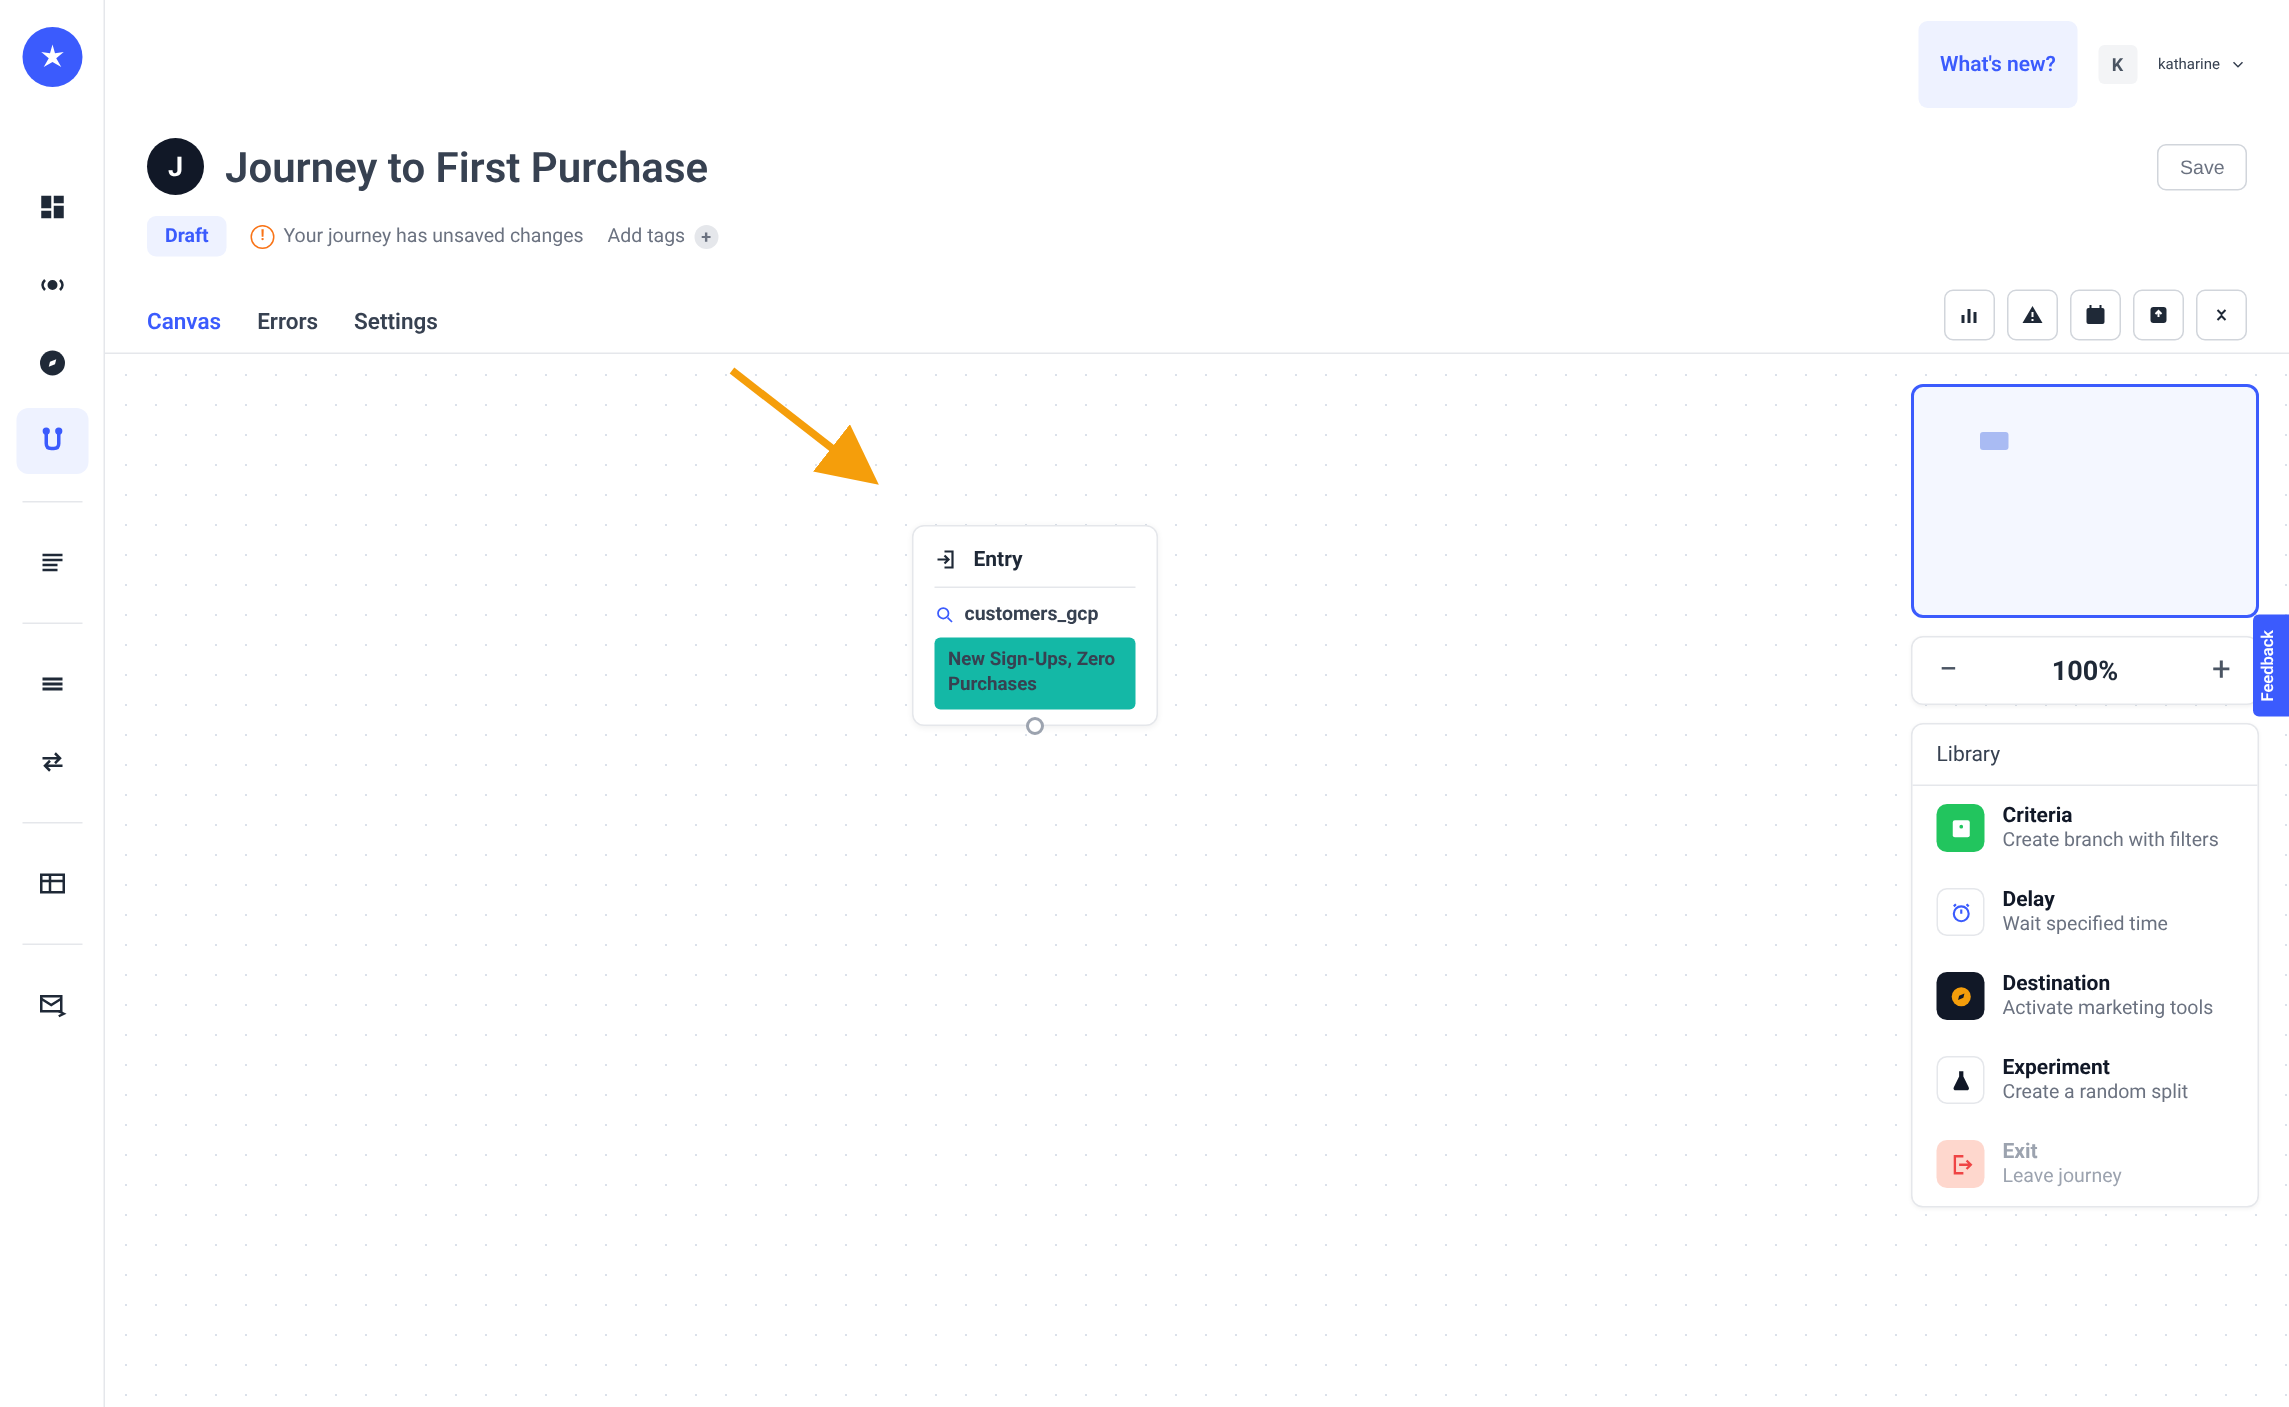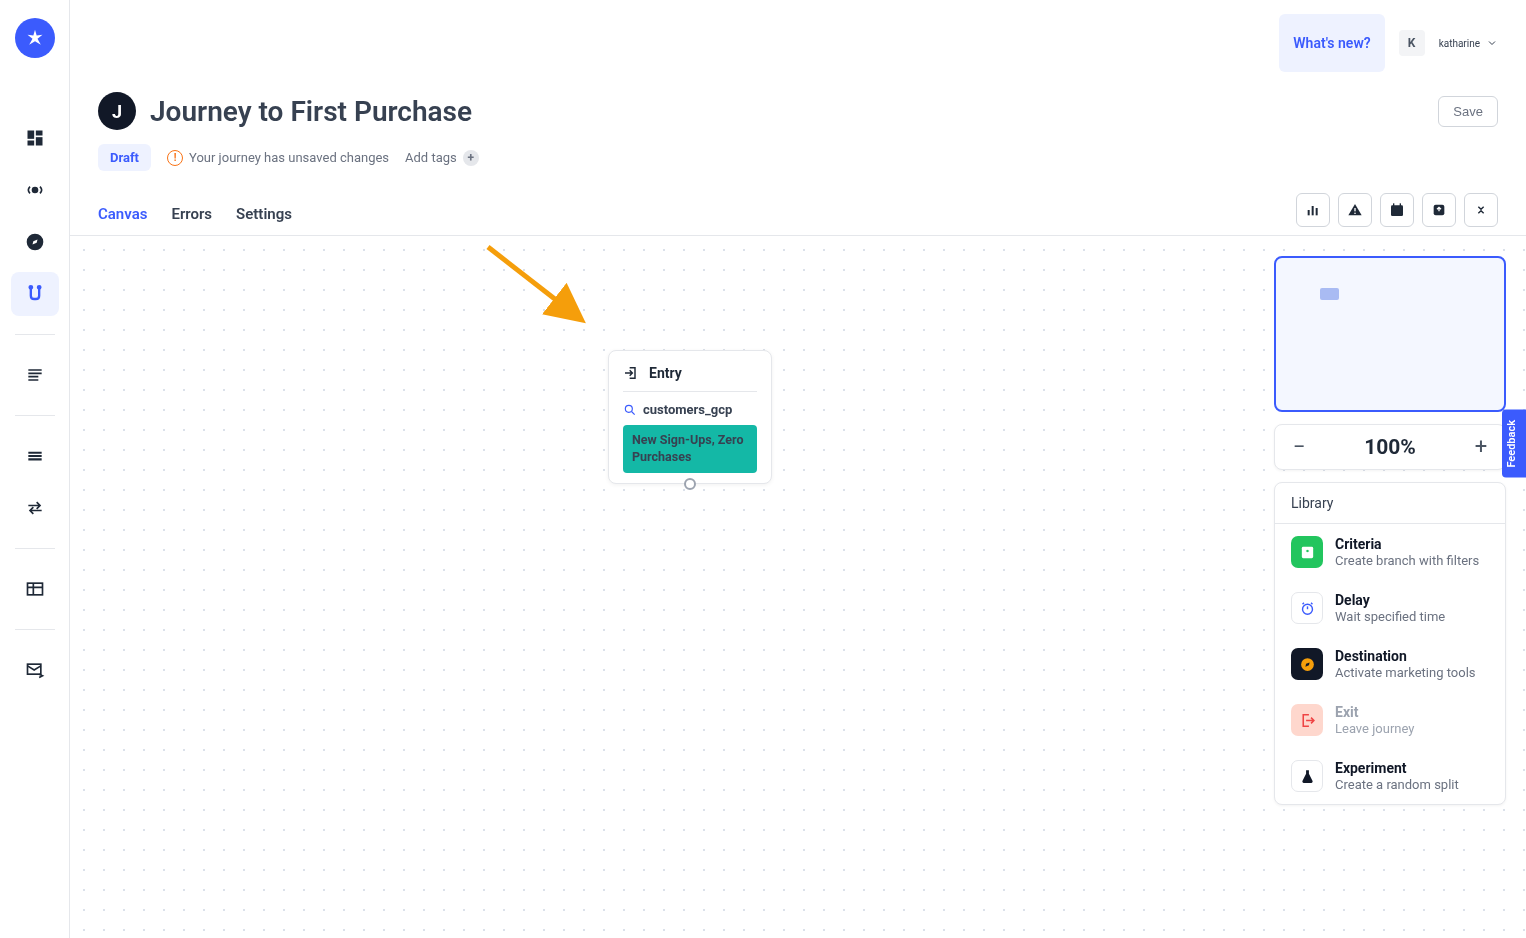--- a/index.html
+++ b/index.html
@@ -51,21 +51,21 @@
 .entry-sub { display: flex; align-items: center; gap: 6px; font-weight: 700; font-size: 13px; color: #374151; padding: 10px 0 8px 0; }
 .entry-sub svg { color: #3b5bfd; }
 .entry-chip { background: #14b8a6; border-radius: 4px; padding: 7px 9px; font-weight: 700; font-size: 12.5px; color: #374151; line-height: 1.35; }
 .node-handle { position: absolute; left: 50%; bottom: -7px; transform: translateX(-50%); width: 12px; height: 12px; border-radius: 50%; background: #fff; border: 2px solid #9ca3af; }
 
 .sidepanel { position: absolute; right: 20px; top: 20px; width: 232px; display: flex; flex-direction: column; gap: 12px; }
 .minimap { height: 156px; border: 2px solid #3b5bfd; border-radius: 8px; background: #f4f7ff; position: relative; }
 .minimap-dot { position: absolute; left: 44px; top: 30px; width: 19px; height: 12px; background: #a9bbf3; border-radius: 2px; }
 .zoom-bar { background: #fff; border: 1px solid #e5e7eb; border-radius: 8px; display: flex; align-items: center; justify-content: space-between; padding: 8px 14px; height: 46px; box-shadow: 0 1px 3px rgba(0,0,0,0.05); }
 .zoom-btn { font-size: 22px; color: #4b5563; cursor: pointer; width: 20px; text-align: center; line-height: 1; }
-.zoom-val { font-weight: 700; font-size: 21px; }
+.zoom-val { font-weight: 700; font-size: 18px; }
 .library { background: #fff; border: 1px solid #e5e7eb; border-radius: 8px; box-shadow: 0 1px 3px rgba(0,0,0,0.05); }
 .library-head { padding: 12px 16px; font-size: 14px; color: #374151; border-bottom: 1px solid #e5e7eb; }
 .lib-item { display: flex; gap: 12px; padding: 12px 16px; cursor: grab; align-items: flex-end; }
 .lib-icon { width: 32px; height: 32px; border-radius: 7px; display: flex; align-items: center; justify-content: center; flex-shrink: 0; color: #fff; }
 .lib-icon svg { width: 17px; height: 17px; }
 .lib-text .t { font-weight: 700; font-size: 14px; color: #111827; }
 .lib-text .d { font-size: 13px; color: #6b7280; margin-top: 1px; }
 .lib-item.disabled .t, .lib-item.disabled .d { color: #9ca3af; }
 .ic-criteria { background: #22c55e; }
 .ic-delay { background: #fff; border: 1px solid #e5e7eb; color: #3b5bfd; }
@@ -307,43 +307,43 @@
                 <svg viewBox="0 0 24 24" fill="currentColor">
                   <circle cx="12" cy="12" r="9"></circle>
                   <path d="M15 9 L10 11 L9 15 L14 13 Z" fill="#111827"></path>
                 </svg>
               </div>
             <div class="lib-text">
                 <div class="t">Destination</div>
                 <div class="d">Activate marketing tools</div>
               </div>
           </div>
+          <div class="lib-item">
+            <div class="lib-icon ic-experiment">
+                <svg viewBox="0 0 24 24" fill="currentColor">
+                  <path d="M10 3h4v5l5 10a2 2 0 0 1-2 3H7a2 2 0 0 1-2-3l5-10V3z"></path>
+                </svg>
+              </div>
+            <div class="lib-text">
+                <div class="t">Experiment</div>
+                <div class="d">Create a random split</div>
+              </div>
+          </div>
           <div class="lib-item disabled">
             <div class="lib-icon ic-exit">
                 <svg viewBox="0 0 24 24" fill="none" stroke="currentColor" stroke-width="2.2">
                   <path d="M14 4H6v16h8"></path>
                   <path d="M10 12h11M17 8l4 4-4 4"></path>
                 </svg>
               </div>
             <div class="lib-text">
                 <div class="t">Exit</div>
                 <div class="d">Leave journey</div>
               </div>
           </div>
-          <div class="lib-item">
-            <div class="lib-icon ic-experiment">
-                <svg viewBox="0 0 24 24" fill="currentColor">
-                  <path d="M10 3h4v5l5 10a2 2 0 0 1-2 3H7a2 2 0 0 1-2-3l5-10V3z"></path>
-                </svg>
-              </div>
-            <div class="lib-text">
-                <div class="t">Experiment</div>
-                <div class="d">Create a random split</div>
-              </div>
-          </div>
         </div>
       </div>
 
     </div>
 
     <div class="feedback-tab">Feedback</div>
   </div>
 
 </div>
 

